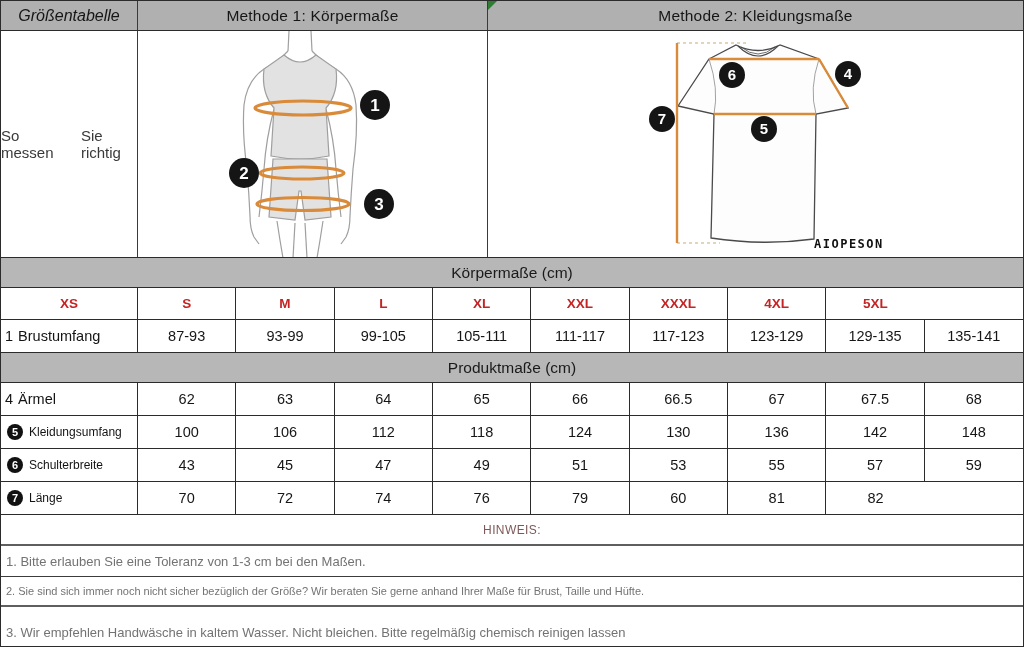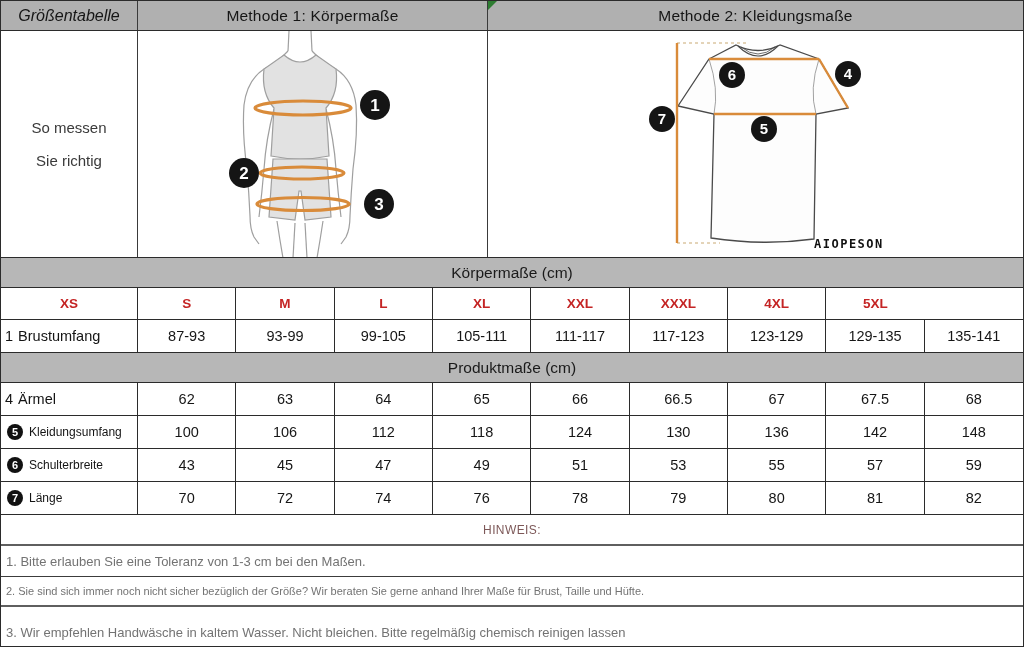--- a/index.html
+++ b/index.html
@@ -11,21 +11,21 @@
   .row-top > div { display:flex; align-items:center; justify-content:center; border-right:1.5px solid #3a3a3a; color:#161616; position:relative; }
   .row-top > div:last-child { border-right:none; }
   .cell-sizetable { font-size:16px;font-style:italic; }
   .cell-method { font-size:15.5px; font-weight:500; letter-spacing:.2px; }
   .corner-tri { position:absolute; left:0; top:0; width:0; height:0; border-top:9px solid #2e7d32; border-right:9px solid transparent; }
 
   
   .row-diagrams { height:227px; display:grid; grid-template-columns:137px 350px 1fr; border-bottom:1.5px solid #2b2b2b; background:#fff; }
   .row-diagrams > div { border-right:1.5px solid #3a3a3a; overflow:hidden; }
   .row-diagrams > div:last-child { border-right:none; }
-  .measure-note { display:flex; flex-direction:column; align-items:center; justify-content:center; gap:16px; font-size:15px; color:#3a3a3a; }
+  .measure-note { display:flex; flex-direction:row; align-items:center; justify-content:center; gap:16px; font-size:15px; color:#3a3a3a; }
 
   
   .band { height:30px; background:#b7b7b7; border-bottom:1px solid #2b2b2b; display:flex; align-items:center; justify-content:center; font-size:15.5px; font-weight:500; color:#1a1a1a; }
 
   
   .grid-row { display:grid; grid-template-columns:137px repeat(9,1fr); border-bottom:1px solid #2b2b2b; background:#fff; }
   .grid-row > div { display:flex; align-items:center; justify-content:center; border-right:1px solid #2b2b2b; min-width:0; }
   .grid-row > div:last-child { border-right:none; }
   .h32 { height:32px; } .h33 { height:33px; }
   .label-cell { justify-content:flex-start !important; padding-left:4px; color:#141414; }
@@ -225,23 +225,22 @@
 
   <div class="grid-row h33">
     <div class="label-cell small-label">
       <span class="circ">7</span>
       <span>Länge</span>
     </div>
   <div class="val-cell">70</div>
       <div class="val-cell">72</div>
       <div class="val-cell">74</div>
       <div class="val-cell">76</div>
-      <div class="val-cell">78</div>
       <div class="val-cell">79</div>
-      <div class="val-cell">80</div>
+      <div class="val-cell">60</div>
       <div class="val-cell">81</div>
       <div class="val-cell">82</div>
     </div>
 
   <div class="hinweis-row">HINWEIS:</div>
   <div class="note-row note-1">1. Bitte erlauben Sie eine Toleranz von 1-3 cm bei den Maßen.</div>
   <div class="note-row note-2">2. Sie sind sich immer noch nicht sicher bezüglich der Größe? Wir beraten Sie gerne anhand Ihrer Maße für Brust, Taille und Hüfte.</div>
   <div class="note-row note-3">3. Wir empfehlen Handwäsche in kaltem Wasser. Nicht bleichen. Bitte regelmäßig chemisch reinigen lassen</div>
 
 </div>

